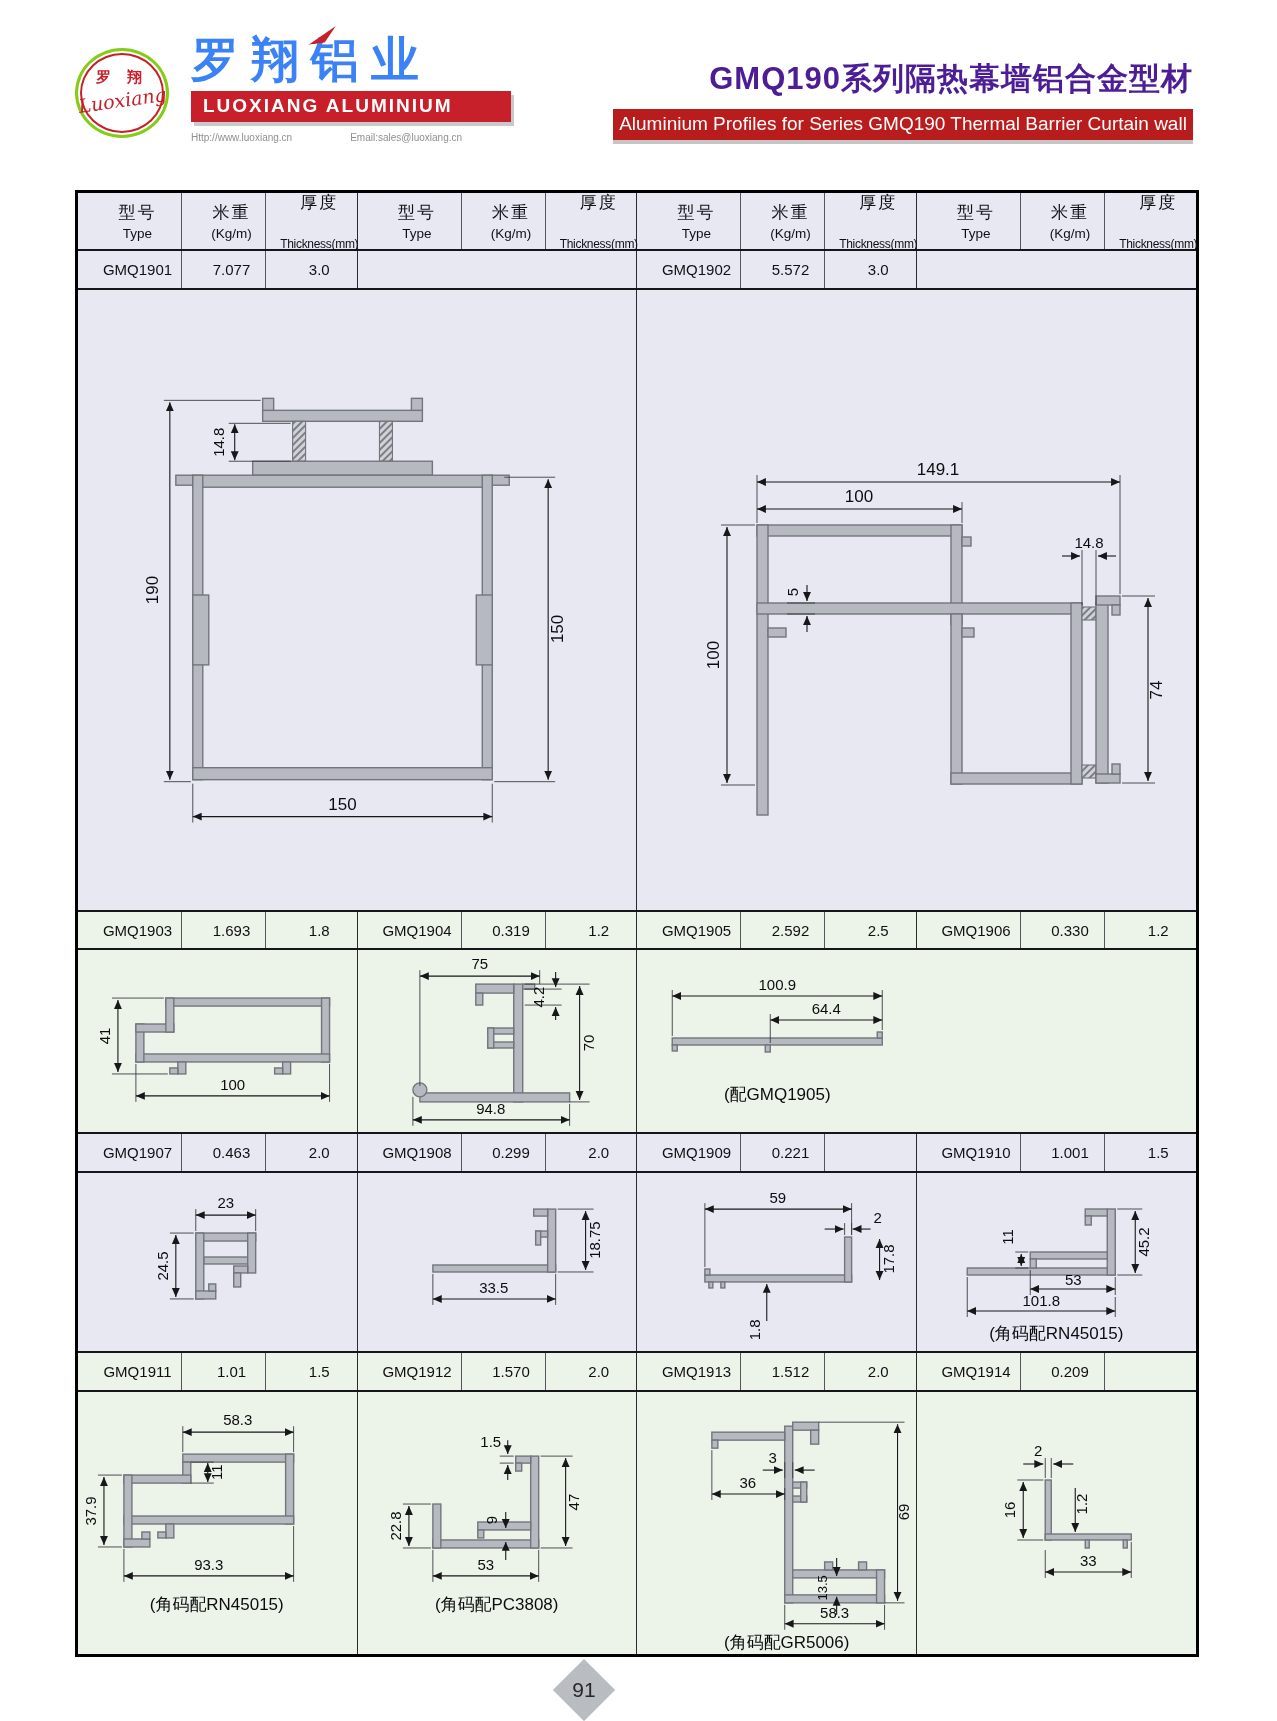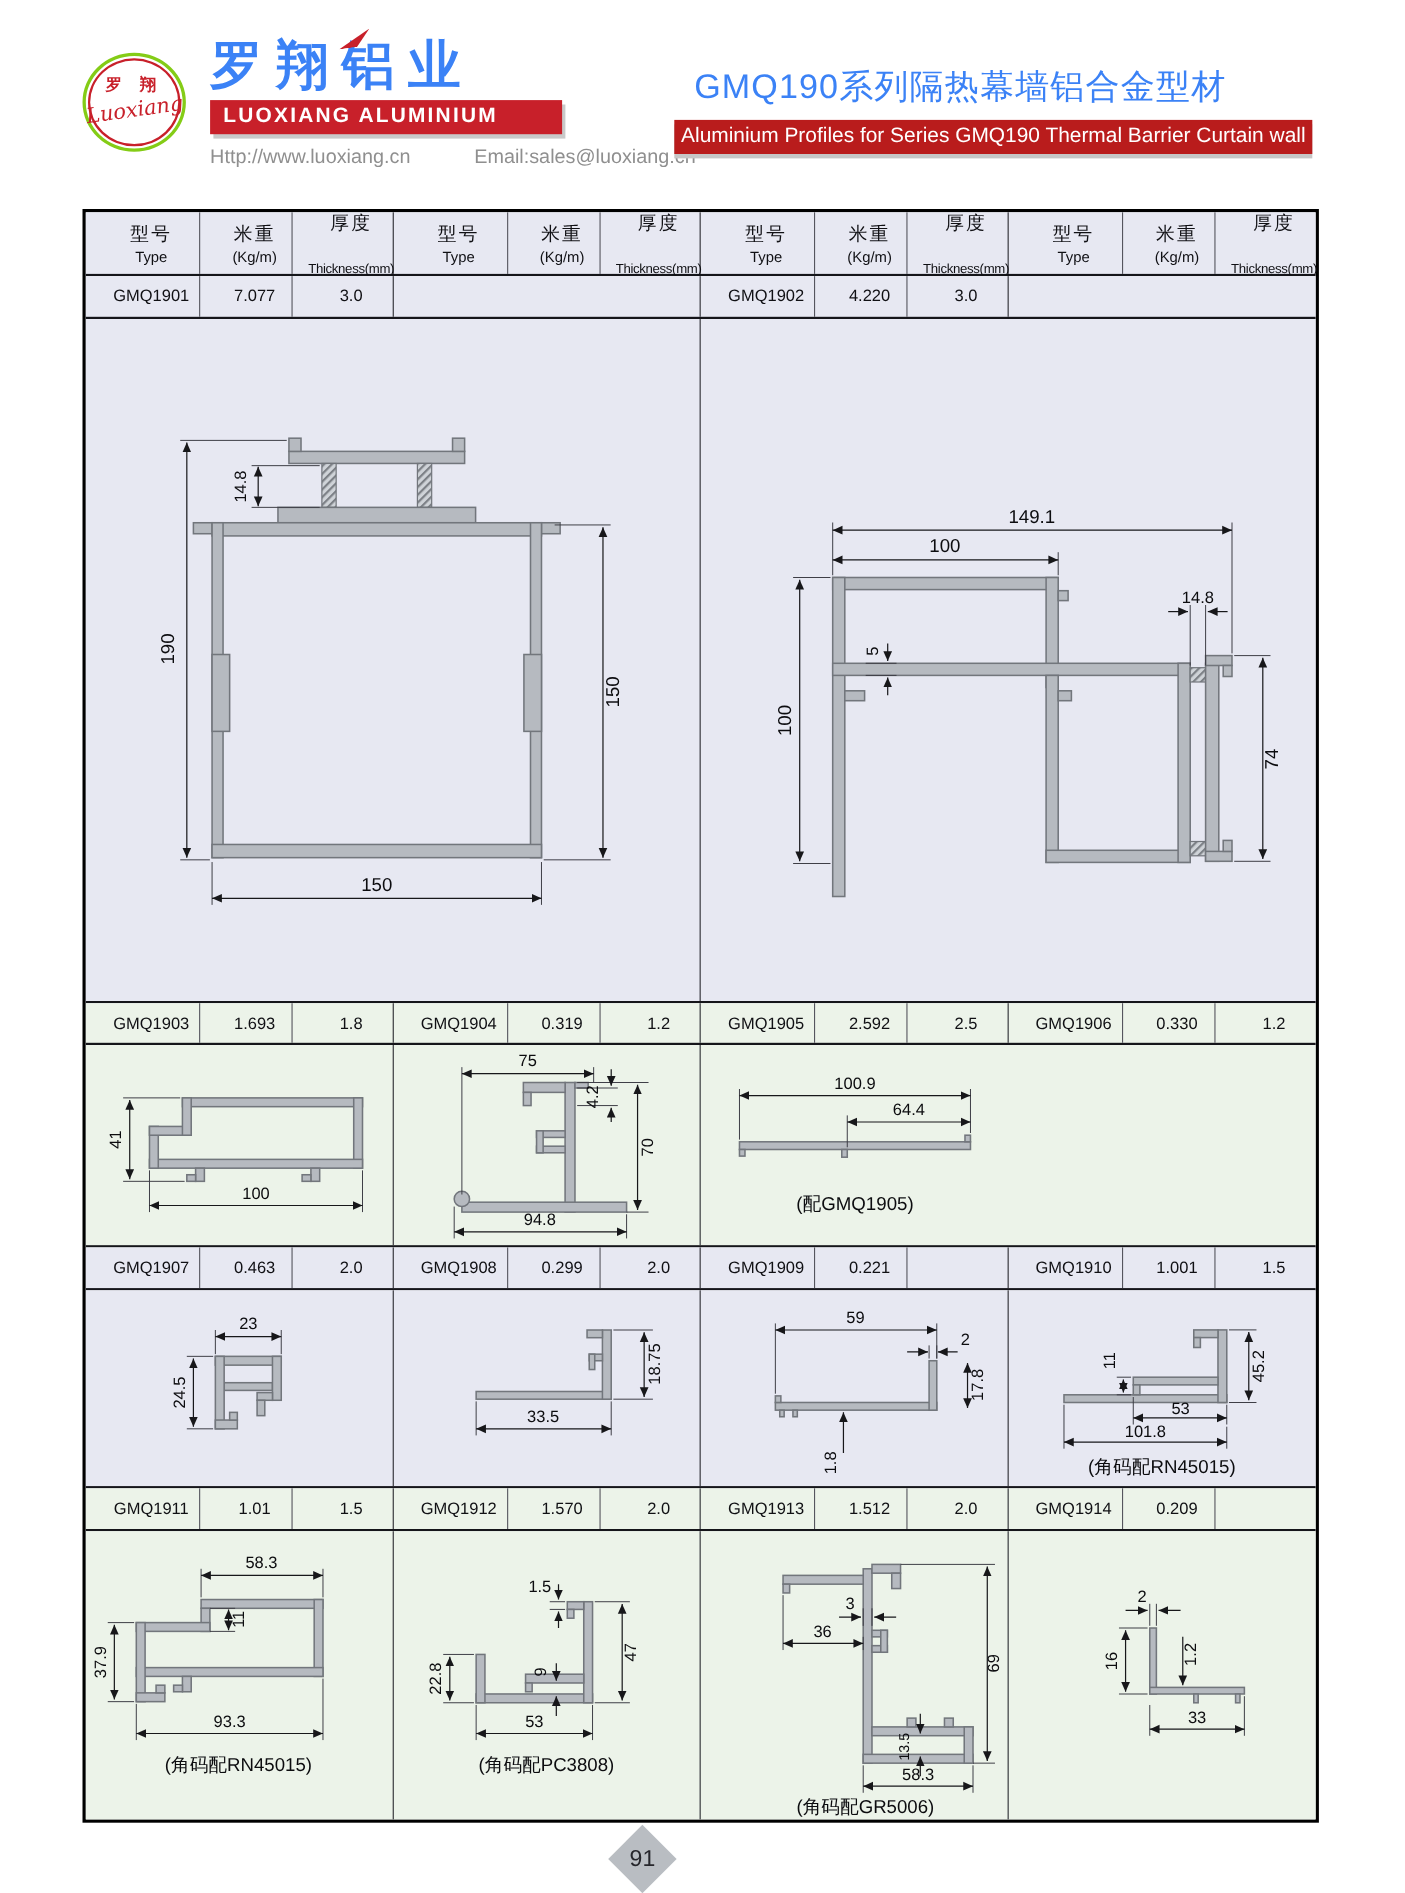--- a/index.html
+++ b/index.html
@@ -19,23 +19,23 @@
              font-size:19px; text-align:center; transform:rotate(-8deg); margin-top:2px; }
   .brand { position:absolute; left:116px; top:0; }
   .brand-cn { position:relative; font-size:48px; font-weight:bold; color:#3b82f6;
               letter-spacing:12px; line-height:1.1; }
   .brand-accent { position:absolute; left:116px; top:-6px; width:30px; height:15px;
               background:#c8202a; clip-path:polygon(0 100%,100% 0,55% 100%);
               transform:rotate(-8deg); }
   .brand-bar { margin-top:4px; width:296px; background:#c8202a; color:#fff; font-weight:bold;
               font-size:19px; letter-spacing:2px; padding:4px 12px 5px;
               box-shadow:3px 4px 0 #c9c9c9; }
-  .contact { margin-top:10px; color:#8f8f8f; font-size:18px; display:flex; gap:58px; }
+  .contact { margin-top:10px; color:#8f8f8f; font-size:10px; display:flex; gap:58px; }
   .series { position:absolute; right:0; top:24px; width:640px; text-align:right; }
-  .series-cn { font-size:31px; font-weight:normal; color:#3b82f6; letter-spacing:1px;text-align:center; }
+  .series-cn { font-size:31px; font-weight:bold; color:#4c1d95; letter-spacing:1px; }
   .series-bar { margin-top:9px; margin-left:60px; background:#b91c1c; color:#fff;
               font-size:19px; text-align:center; padding:4px 6px 5px;
               box-shadow:0 4px 0 #c6c6c6; }
 
   
   .tbl { position:absolute; left:75px; top:190px; width:1118px; border:3px solid #000;
          box-sizing:content-box; }
   .band { display:flex; }
   .lav { background:#e7e8f2; }
   .grn { background:#ecf3e9; }
@@ -163,21 +163,21 @@
         <div class="en sm">Thickness(mm)</div>
         </div>
     </div>
 
     <div class="band b-data lav">
       <div class="c w1">GMQ1901</div>
       <div class="c w2">7.077</div>
       <div class="c w3 gb">3.0</div>
       <div class="c merged gb"></div>
       <div class="c w1">GMQ1902</div>
-      <div class="c w2">4.220</div>
+      <div class="c w2">5.572</div>
       <div class="c w3 gb">3.0</div>
       <div class="c merged last"></div>
     </div>
 
     <div class="band b-draw lav" style="height:620px">
       <div class="dc half">
         <svg viewBox="0 0 559 620">
           <g transform="translate(0,15)">
             <rect class="pf" x="185" y="105" width="160" height="11"></rect>
             <rect class="pf" x="185" y="93" width="11" height="12"></rect>

